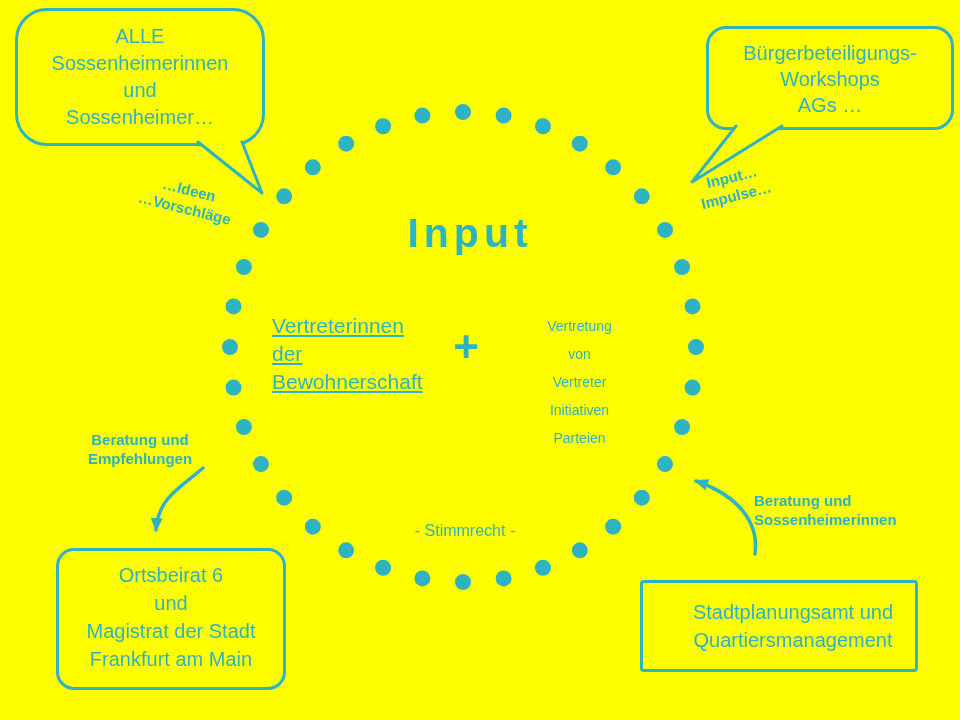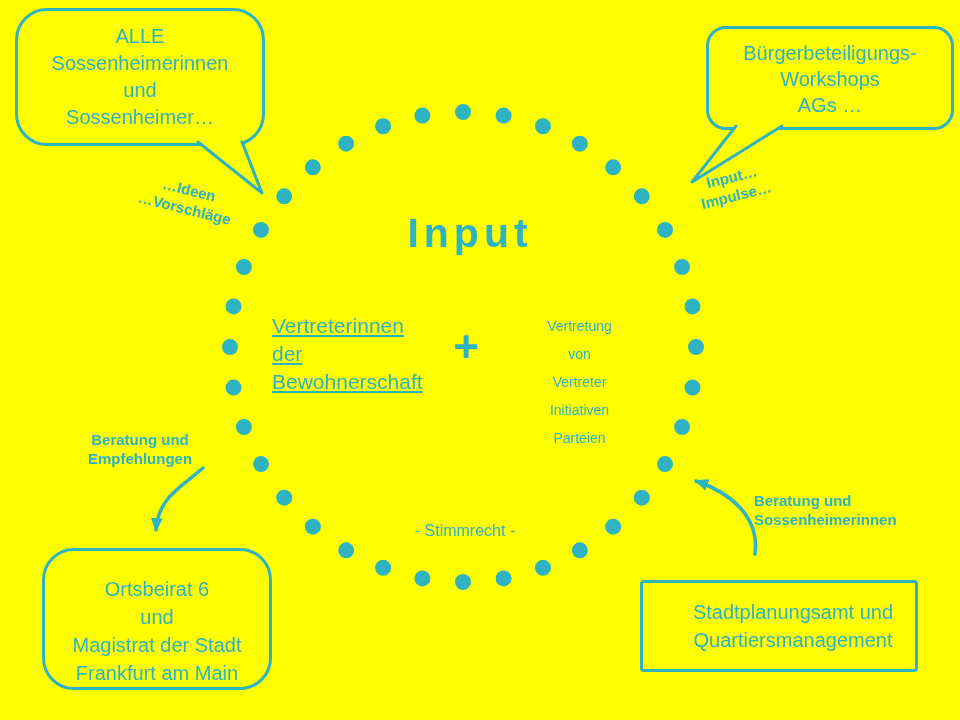--- a/index.html
+++ b/index.html
@@ -12,21 +12,21 @@
   
   .bubble {
     position:absolute; box-sizing:border-box; z-index:1;
     background:var(--bg,#ffff00);
     border:3px solid var(--accent,#2eb3c3);
     color:var(--accent,#2eb3c3);
     text-align:center;
   }
   .b-tl { left:15px;  top:8px;   width:250px; height:138px; border-radius:32px; font-size:20px; line-height:27px; padding-top:12px; }
   .b-tr { left:706px; top:26px;  width:248px; height:104px; border-radius:20px; font-size:20px; line-height:26px; padding-top:11px; }
-  .b-bl { left:42px;  top:548px; width:230px; height:142px; border-radius:32px; font-size:20px; line-height:28px; padding-top:24px; }
+  .b-bl { left:56px;  top:548px; width:230px; height:142px; border-radius:18px; font-size:20px; line-height:28px; padding-top:10px; }
   .b-br { left:640px; top:580px; width:278px; height:92px;  border-radius:4px;  font-size:20px; line-height:28px; padding-top:15px;padding-left:28px; }
 
   
   .ctext { position:absolute; color:var(--accent,#2eb3c3); }
   .title   { left:290px; top:210px; width:360px; text-align:center; font-size:41px; font-weight:bold; letter-spacing:5px; }
   .col-left  { left:272px; top:312px; width:172px; text-align:left; font-size:21px; line-height:28px;text-decoration:underline; }
   .col-right { left:492px; top:312px; width:175px; text-align:center; font-size:14px; line-height:28px; }
   .plus    { left:444px; top:322px; width:44px;  text-align:center; font-size:44px; font-weight:bold; }
   .voting  { left:385px; top:502px; width:160px; text-align:center; font-size:16px;margin-top:20px; }
 

